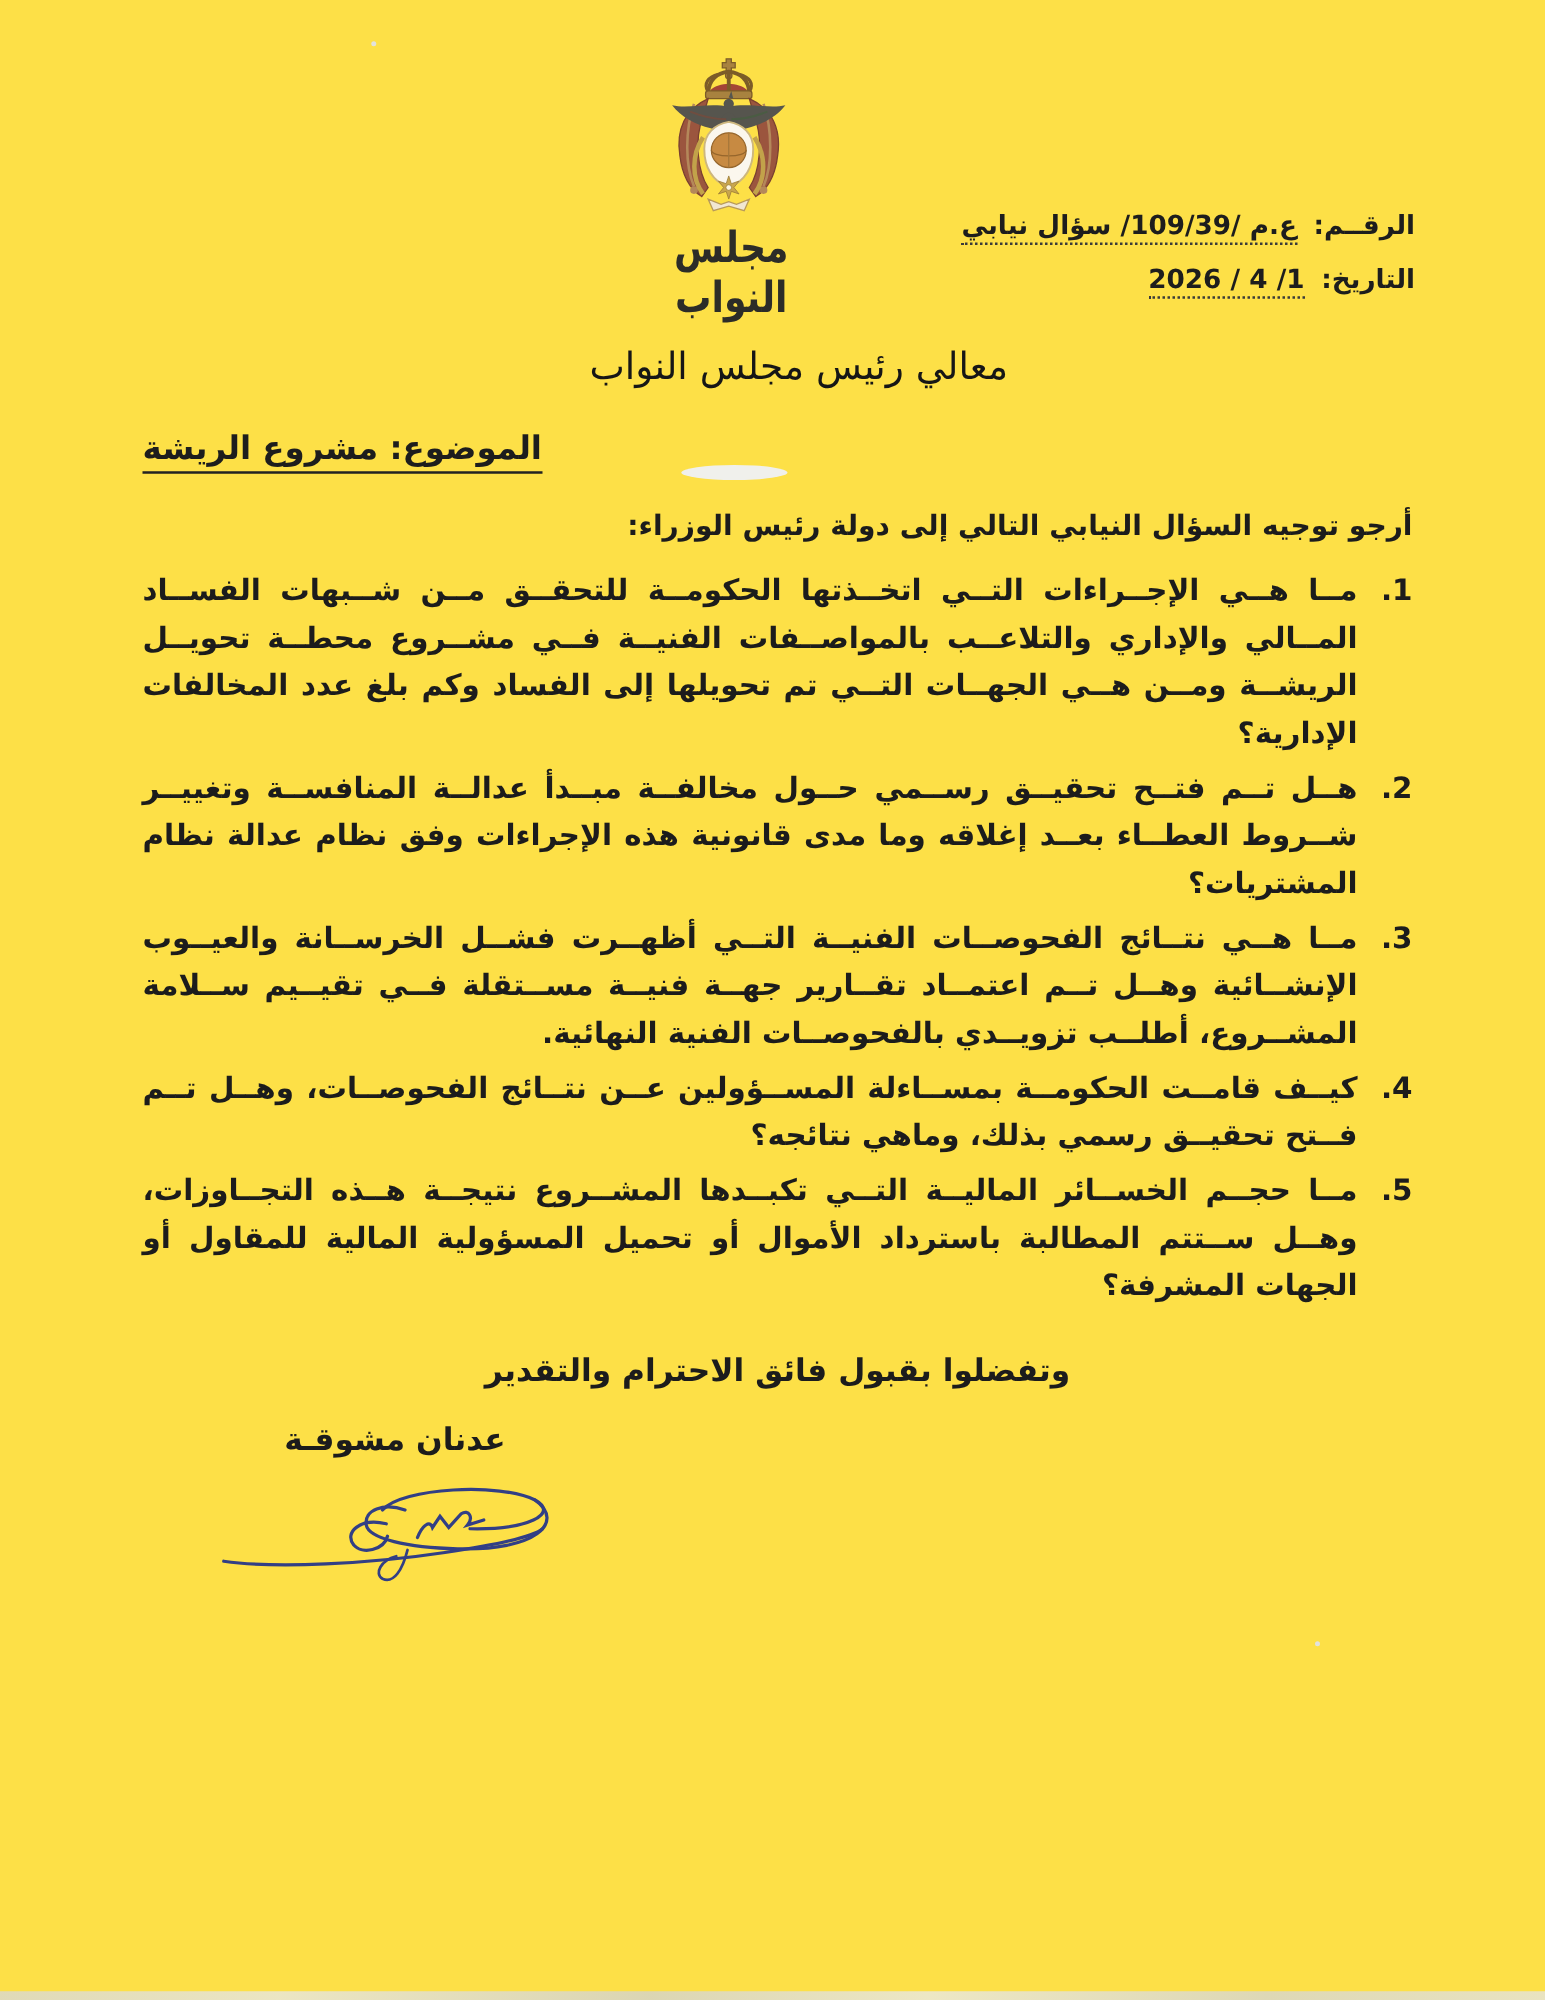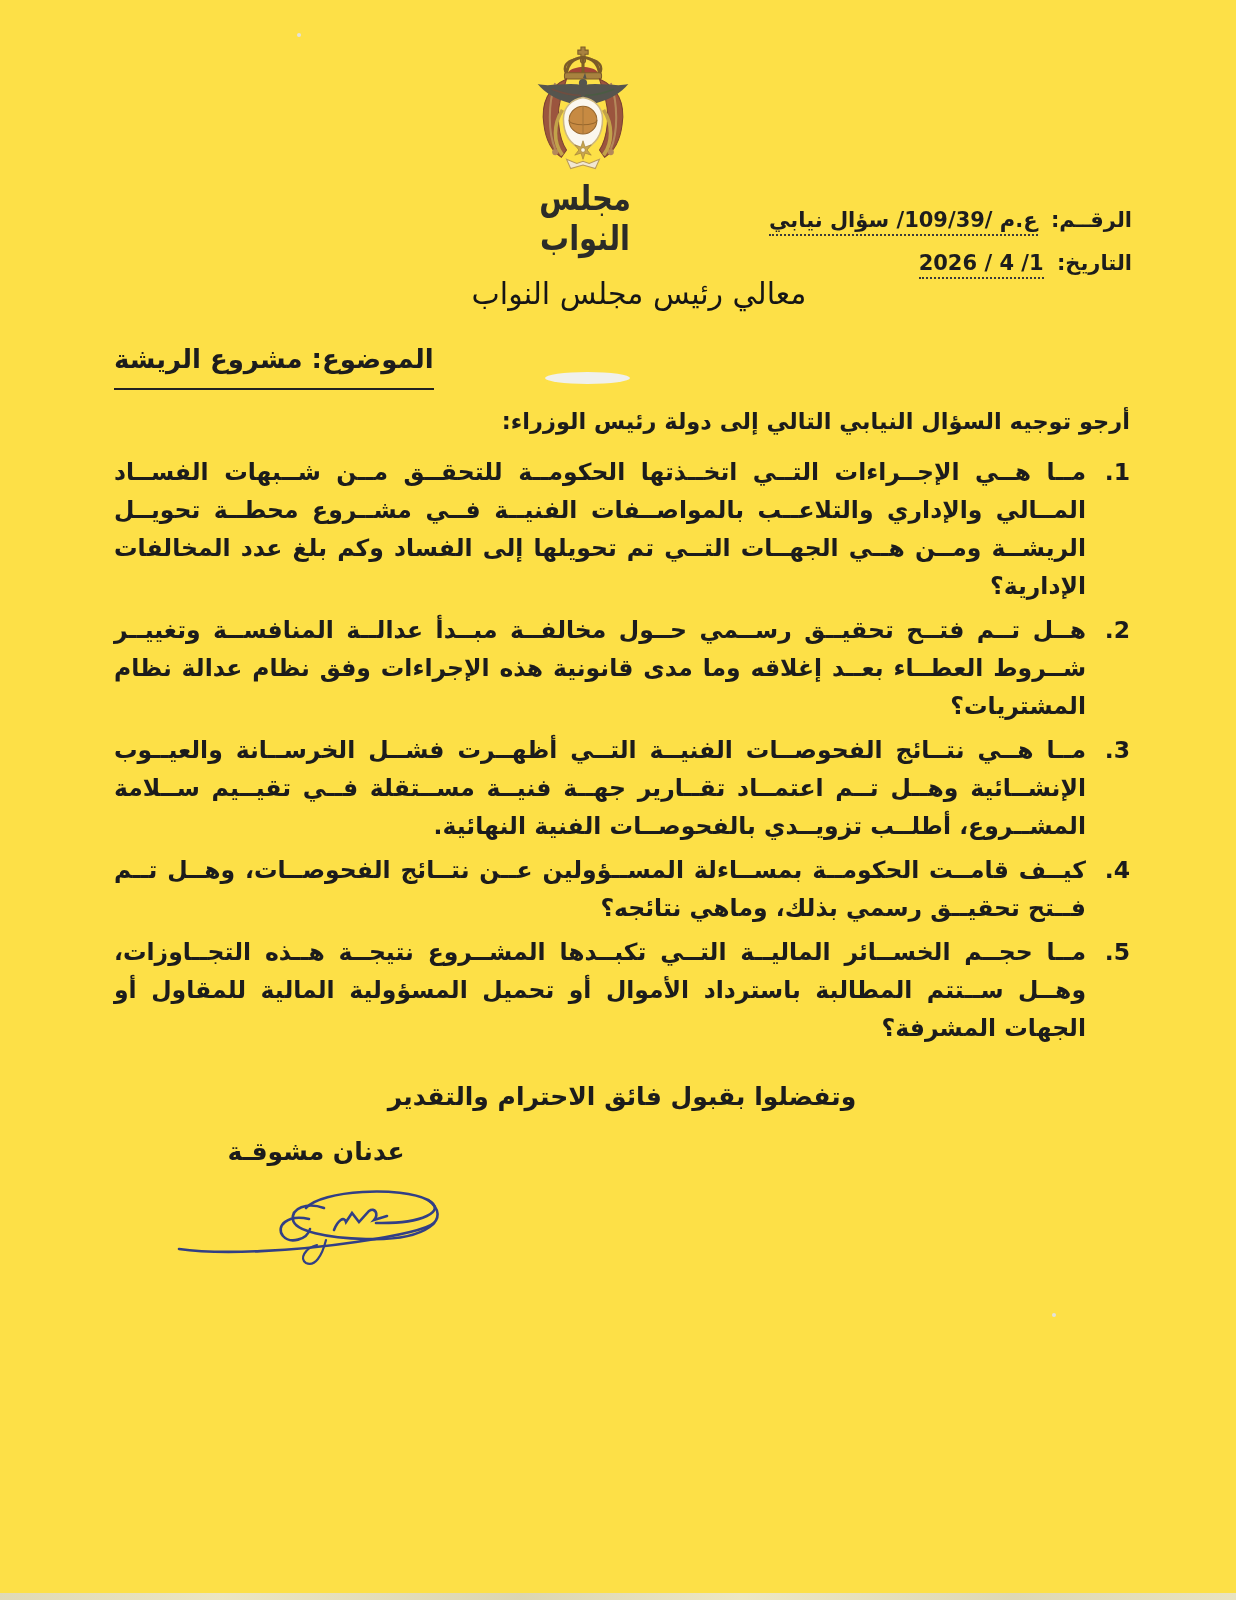--- a/index.html
+++ b/index.html
@@ -12,32 +12,32 @@
   .emblem-wrap{position:absolute;top:46px;left:521px;width:124px;text-align:center;}
   .org-name{
     position:absolute;top:184px;left:495px;width:180px;text-align:center;
     font-size:29px;font-weight:bold;color:#2c2c28;transform:scaleY(1.18);
     letter-spacing:1px;direction:rtl;
   }
   .ref-block{
     position:absolute;top:166px;right:104px;direction:rtl;text-align:right;
     font-size:21px;font-weight:bold;line-height:1.35;
   }
-  .ref-line{white-space:nowrap;margin-top:40px;}
+  .ref-line{white-space:nowrap;}
   .ref-line + .ref-line{margin-top:15px;text-align:right;}
   .ref-label{padding-left:6px;}
   .dotted-underline{border-bottom:2px dotted #3a3a3a;padding-bottom:2px;}
   
   .salutation{
     position:absolute;top:276px;left:0;width:100%;text-align:center;
     font-size:30px;font-weight:normal;direction:rtl;color:#161616;margin-left:21px;
   }
   .subject{
     position:absolute;top:344px;left:114px;direction:rtl;
-    font-size:26px;font-weight:bold;border-bottom:2px solid #222;padding-bottom:14px;
+    font-size:26px;font-weight:bold;border-bottom:2px solid #222;padding-bottom:3px;
   }
   
   .body{
     position:absolute;top:402px;left:114px;width:1016px;direction:rtl;
     font-size:23.5px;font-weight:bold;line-height:38px;color:#1c1c1c;
   }
   .intro-line{margin:0 0 6px;text-align:right;font-size:22.5px;white-space:nowrap;}
   .intro-line.last{margin-bottom:13px;}
   .q-list{margin:0;padding:0;list-style:none;}
   .q-item{display:flex;margin-bottom:6px;}

